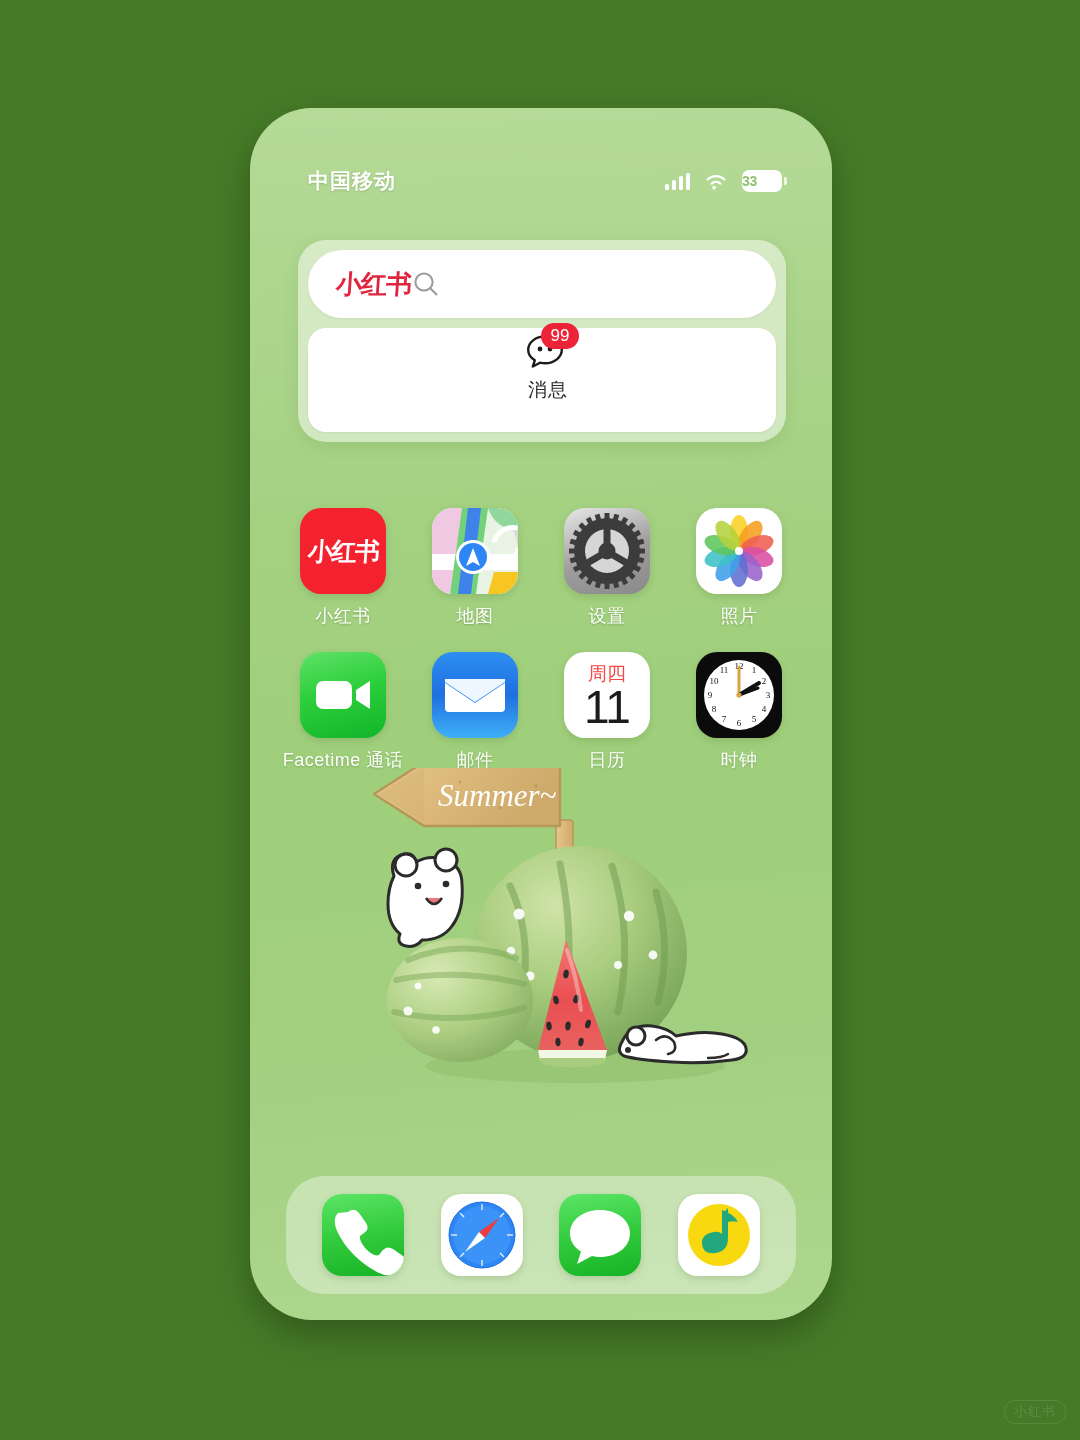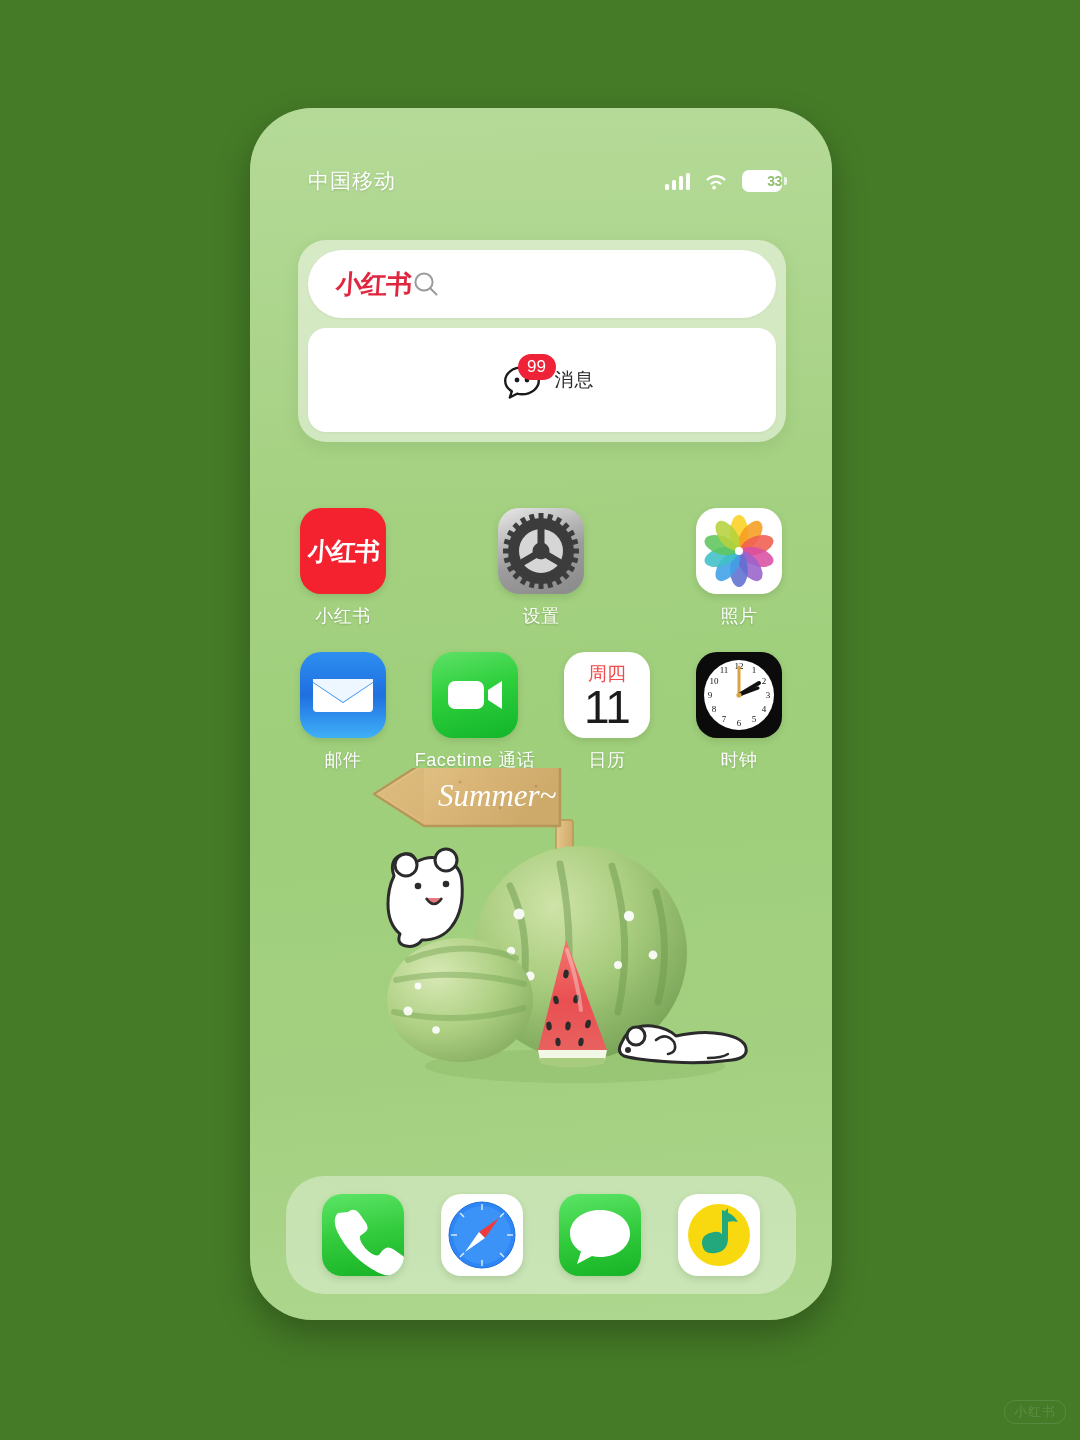--- a/index.html
+++ b/index.html
@@ -46,20 +46,21 @@
     display: flex;
     align-items: center;
     justify-content: space-between;
     padding: 38px 50px 0 58px;
   }
   .carrier {
     color: #ffffff;
     font-size: 21px;
     letter-spacing: 1px;
     text-shadow: 0 1px 2px rgba(90,130,60,0.35);
+    font-weight: bold;
   }
   .status-right {
     display: flex;
     align-items: center;
     gap: 14px;
   }
   .sig {
     display: flex;
     align-items: flex-end;
     gap: 3px;
@@ -79,21 +80,21 @@
   .wifi { width: 24px; height: 18px; display: block; }
 
   .battery {
     position: relative;
     width: 40px;
     height: 22px;
     border-radius: 7px;
     background: #ffffff;
     display: flex;
     align-items: center;
-    justify-content: flex-end;
+    justify-content: flex-start;
   }
   .battery::after {
     content: "";
     position: absolute;
     right: -5px; top: 7px;
     width: 3px; height: 8px;
     border-radius: 0 2px 2px 0;
     background: rgba(255,255,255,0.75);
   }
   .battery span {
@@ -147,23 +148,23 @@
     display: flex;
     gap: 10px;
     margin-top: 10px;
   }
   .shortcut {
     flex: 1;
     height: 104px;
     background: #ffffff;
     border-radius: 18px;
     display: flex;
-    flex-direction: row;
+    flex-direction: column;
     align-items: center;
-    justify-content: center;
+    justify-content: flex-start;
     gap: 7px;
     box-shadow: 0 1px 3px rgba(0,0,0,0.05);
     padding-left: 12px;
   }
   .shortcut .lbl {
     font-size: 19px;
     color: #2b2b2b;
     letter-spacing: 1px;
   }
   .sc-icon { height: 42px; display: flex; align-items: center; justify-content: center; position: relative; }
@@ -411,20 +412,40 @@
 
     <div class="row">
 
       <div class="app">
         <div class="icon ic-xhs">
           <span>小红书</span>
         </div>
         <div class="name">小红书</div>
       </div>
 
+      <div class="app">
+        <div class="icon ic-maps">
+          <svg viewBox="0 0 86 86" width="86" height="86">
+            <rect width="86" height="86" fill="#e9f3e4"></rect>
+            <path d="M0 0 H30 L18 86 H0 Z" fill="#f0c8e2"></path>
+            <path d="M0 46 H86 V62 H0 Z" fill="#ffffff"></path>
+            <path d="M52 0 C76 6 86 26 86 44 L86 0 Z" fill="#d8d8d8"></path>
+            <path d="M30 0 H56 L44 86 H18 Z" fill="#72d17a"></path>
+            <path d="M36 0 H49 L39 86 H26 Z" fill="#3c7ef0" opacity="0.95"></path>
+            <path d="M56 0 H86 V22 C70 22 60 12 56 0 Z" fill="#8fd79a"></path>
+            <path d="M62 64 H86 V86 H56 Z" fill="#f7c623"></path>
+            <path d="M56 58 C72 58 86 52 86 40" stroke="#ffffff" stroke-width="5" fill="none"></path>
+            <path d="M62 34 a20 20 0 0 1 24 -14" stroke="#ffffff" stroke-width="5" fill="none"></path>
+            <circle cx="41" cy="49" r="17" fill="#ffffff"></circle>
+            <circle cx="41" cy="49" r="14" fill="#2e86f5"></circle>
+            <path d="M41 40 L48 58 L41 54 L34 58 Z" fill="#ffffff"></path>
+          </svg>
+        </div>
+        <div class="name">地图</div>
+      </div>
 
       <div class="app">
         <div class="icon ic-set">
           <svg viewBox="0 0 86 86" width="86" height="86">
             <g transform="translate(43,43)">
               <g fill="#3c3c3c">
                 <circle r="33"></circle>
               </g>
               <g stroke="#3c3c3c" stroke-width="5">
                 <g>
@@ -488,38 +509,38 @@
           </svg>
         </div>
         <div class="name">照片</div>
       </div>
 
     </div>
 
     <div class="row">
 
       <div class="app">
+        <div class="icon ic-ft">
+          <svg viewBox="0 0 86 86" width="86" height="86">
+            <rect x="16" y="29" width="36" height="28" rx="7" fill="#ffffff"></rect>
+            <path d="M56 38 L70 29 L70 57 L56 48 Z" fill="#ffffff"></path>
+          </svg>
+        </div>
+        <div class="name">Facetime 通话</div>
+      </div>
+
+      <div class="app">
         <div class="icon ic-mail">
           <svg viewBox="0 0 86 86" width="86" height="86">
             <rect x="13" y="27" width="60" height="33" rx="4" fill="#ffffff"></rect>
             <path d="M13 29 L43 49 L73 29" fill="none" stroke="#2d8ef0" stroke-width="3.2"></path>
             <path d="M13 30 L43 50 L73 30 L73 27 L13 27 Z" fill="#eef6ff"></path>
           </svg>
         </div>
         <div class="name">邮件</div>
-      </div>
-
-      <div class="app">
-        <div class="icon ic-ft">
-          <svg viewBox="0 0 86 86" width="86" height="86">
-            <rect x="16" y="29" width="36" height="28" rx="7" fill="#ffffff"></rect>
-            <path d="M56 38 L70 29 L70 57 L56 48 Z" fill="#ffffff"></path>
-          </svg>
-        </div>
-        <div class="name">Facetime 通话</div>
       </div>
 
       <div class="app">
         <div class="icon ic-cal">
           <div class="cal-dow">周四</div>
           <div class="cal-day">11</div>
         </div>
         <div class="name">日历</div>
       </div>
 

